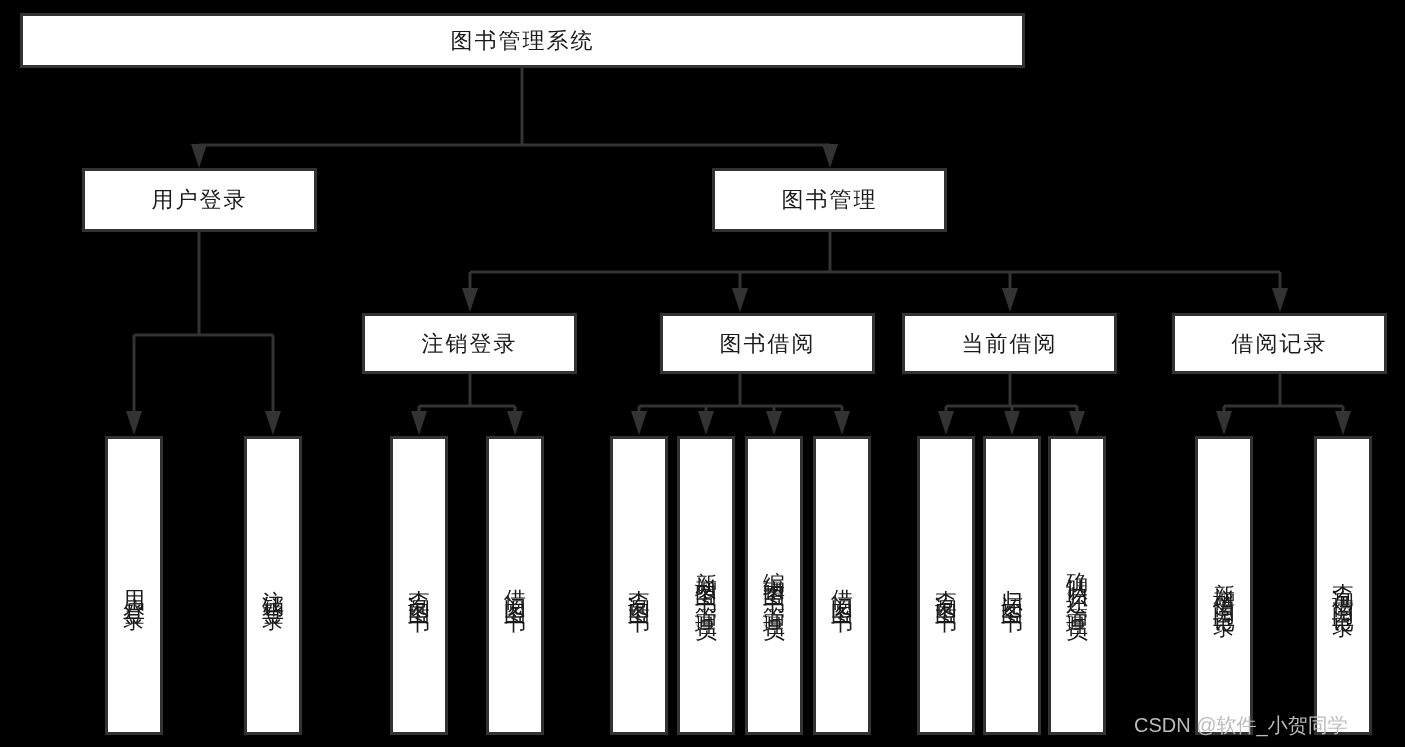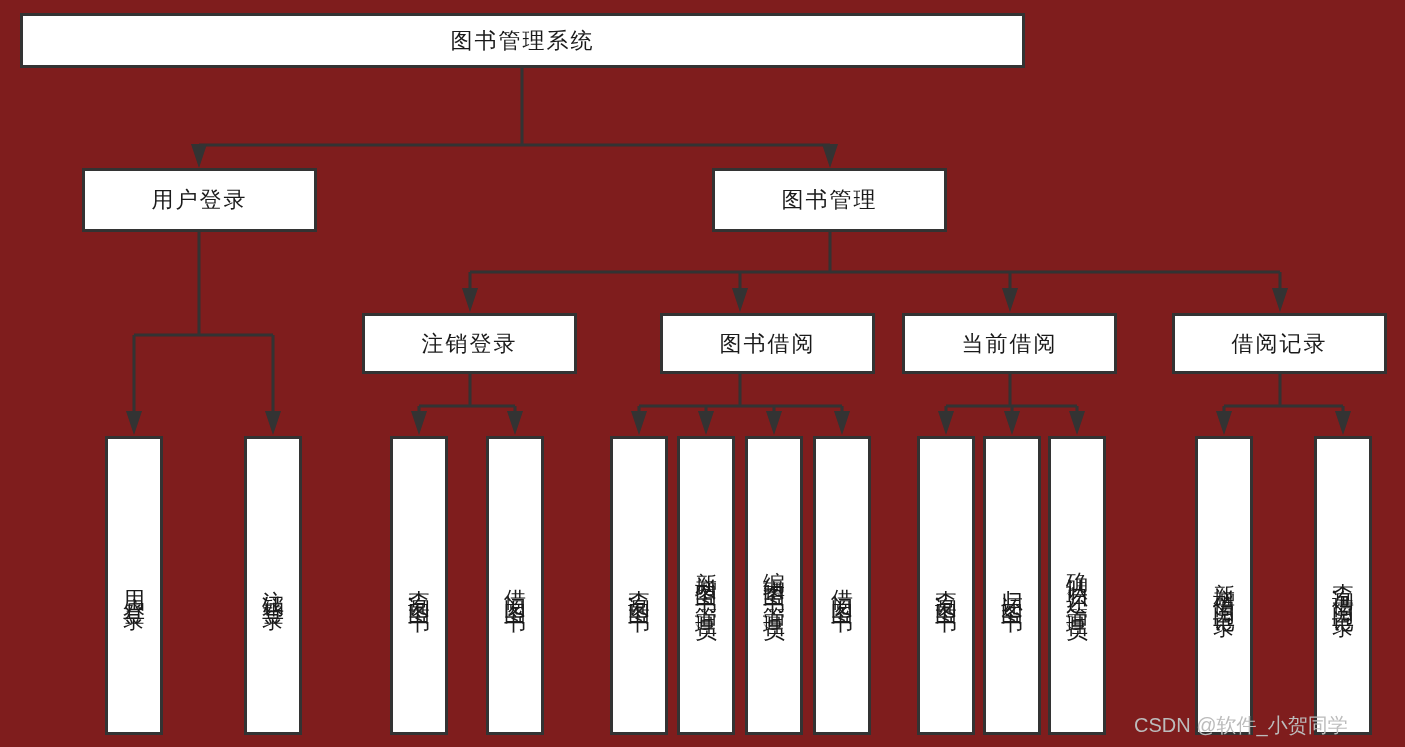--- a/index.html
+++ b/index.html
@@ -1,20 +1,20 @@
 <!DOCTYPE html>
 <html><head>
 <meta charset="utf-8">
 <style>
   html, body { margin: 0; padding: 0; background: #ffffff; }
   #stage {
     position: relative;
     width: 1405px;
     height: 747px;
-    background: #7f1d1d;
+    background: #000000;
     font-family: "Liberation Sans", "DejaVu Sans", sans-serif;
     overflow: hidden;
   }
   #connectors {
     position: absolute;
     left: 0; top: 0;
     width: 1405px; height: 747px;
     z-index: 0;
   }
   .hbox {

